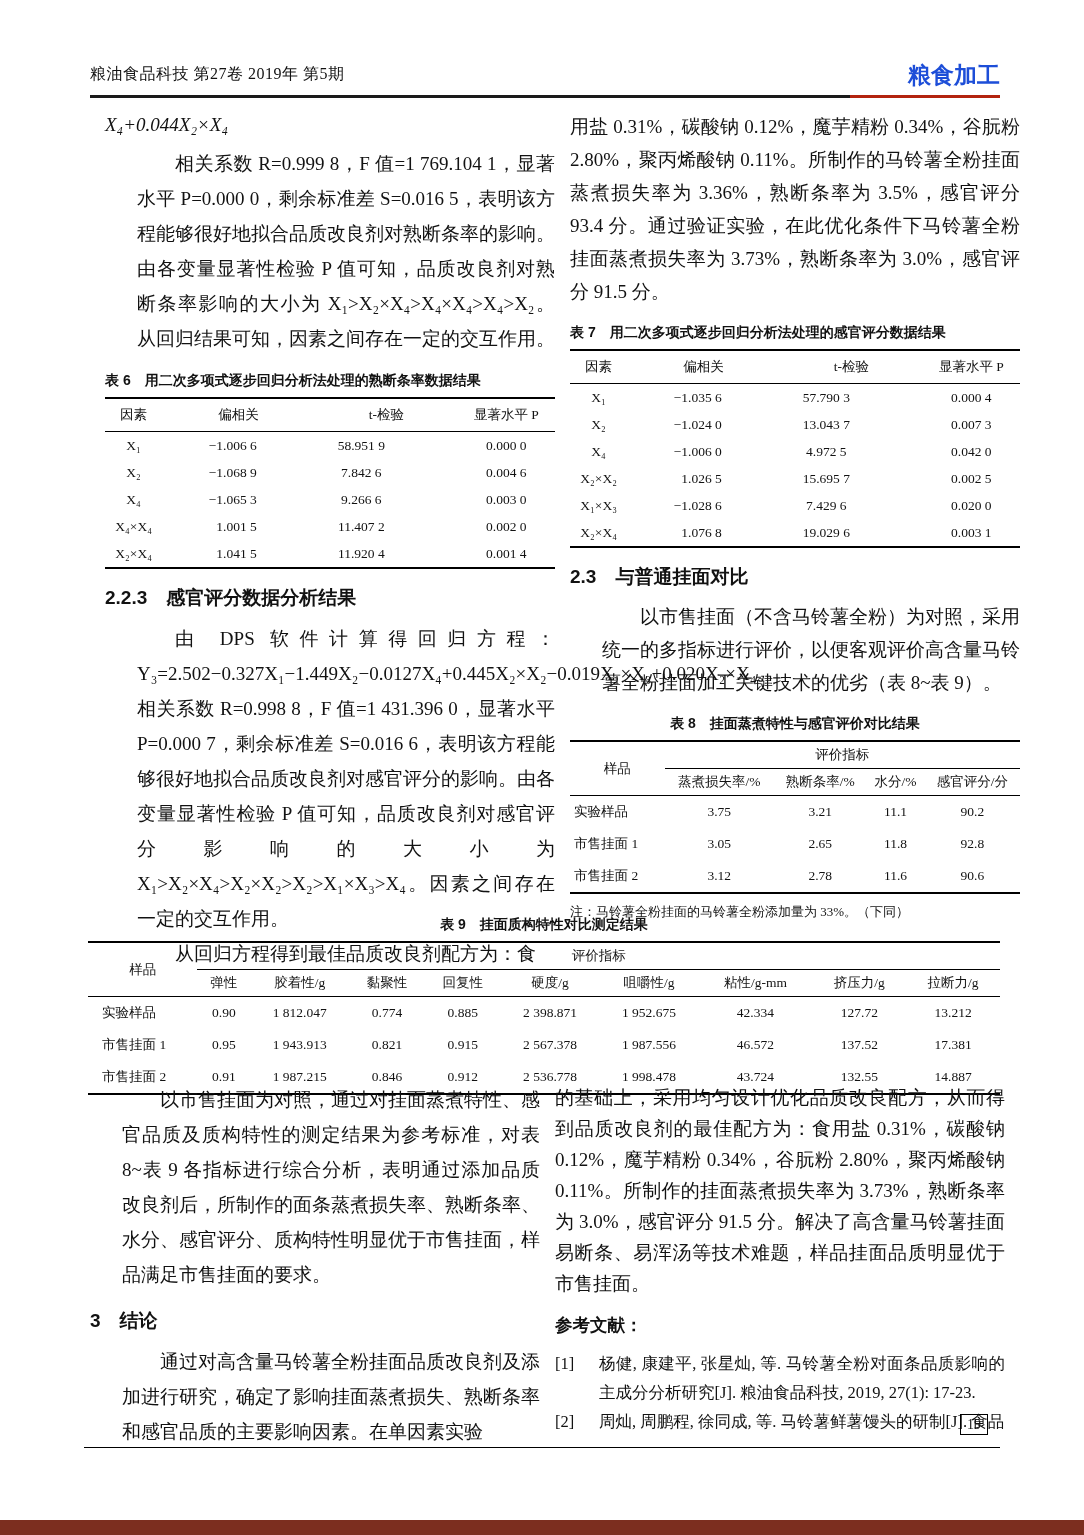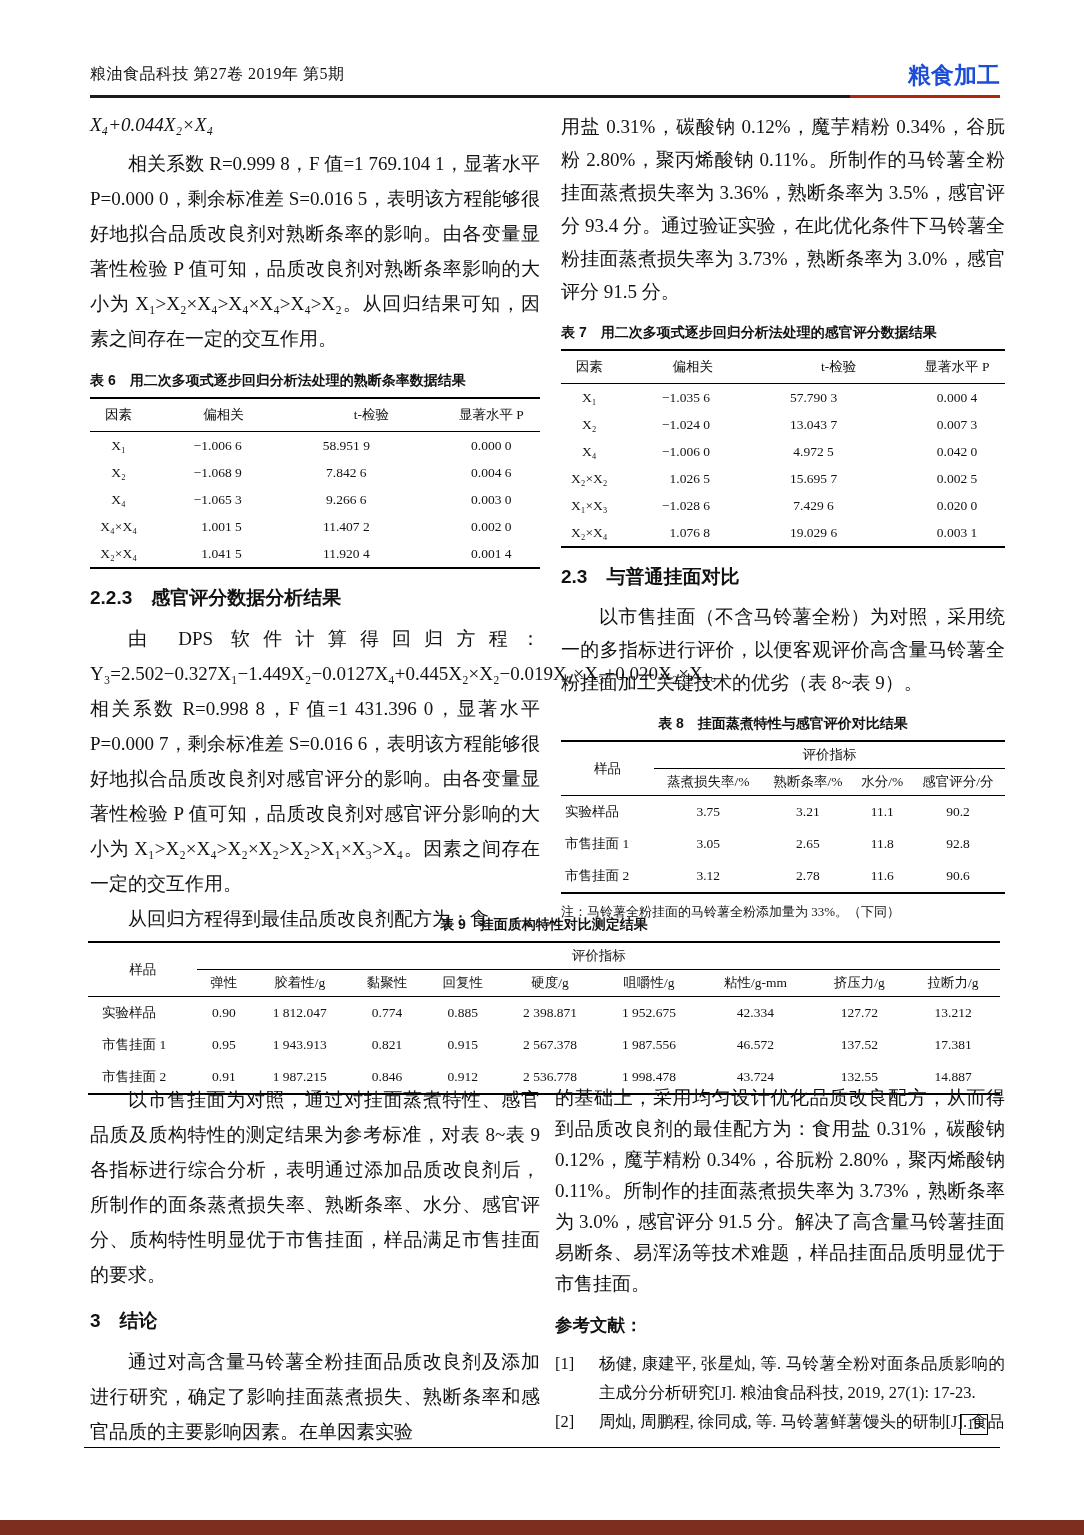--- a/index.html
+++ b/index.html
@@ -10,26 +10,26 @@
   .hdr{position:absolute;left:90px;top:60px;width:910px;}
   .hdr-row{display:flex;justify-content:space-between;align-items:center;}
   .hdr-left{font-size:16px;letter-spacing:.5px;padding-bottom:6px;}
   .hdr-right{font-family:"Liberation Sans","DejaVu Sans",sans-serif;font-weight:bold;
              font-size:23px;padding-bottom:4px;}
   .hdr-rule{display:flex;height:3px;}
   .hdr-rule .blk{flex:1;background:#1a1a1a;}
   .hdr-rule .red{width:150px;}
 
   
-  .cols{position:absolute;left:90px;top:110px;width:915px;display:flex;gap:21px;}
+  .cols{position:absolute;left:105px;top:110px;width:915px;display:flex;gap:15px;}
   .col{width:450px;}
   .para{font-size:19px;line-height:35px;text-align:justify;margin:0;}
   .para.tight{line-height:33px;}
   .para.tighter{line-height:31px;}
-  .indent{text-indent:2em;}
+  .indent{text-indent:2em;margin-left:32px;}
   .eq{font-size:19px;line-height:30px;font-style:italic;margin:0 0 6px 0;}
   .sec-head{font-family:"Liberation Sans","DejaVu Sans",sans-serif;font-weight:bold;
             font-size:19px;margin:16px 0 10px 0;}
 
   
   .tbl-title{font-family:"Liberation Sans","DejaVu Sans",sans-serif;font-weight:bold;
              font-size:14px;margin:16px 0 7px 0;}
   .tbl-title.center{text-align:center;}
   table{border-collapse:collapse;width:100%;font-size:13.5px;}
   table.rule3{border-top:2.5px solid #000;border-bottom:2.5px solid #000;}

